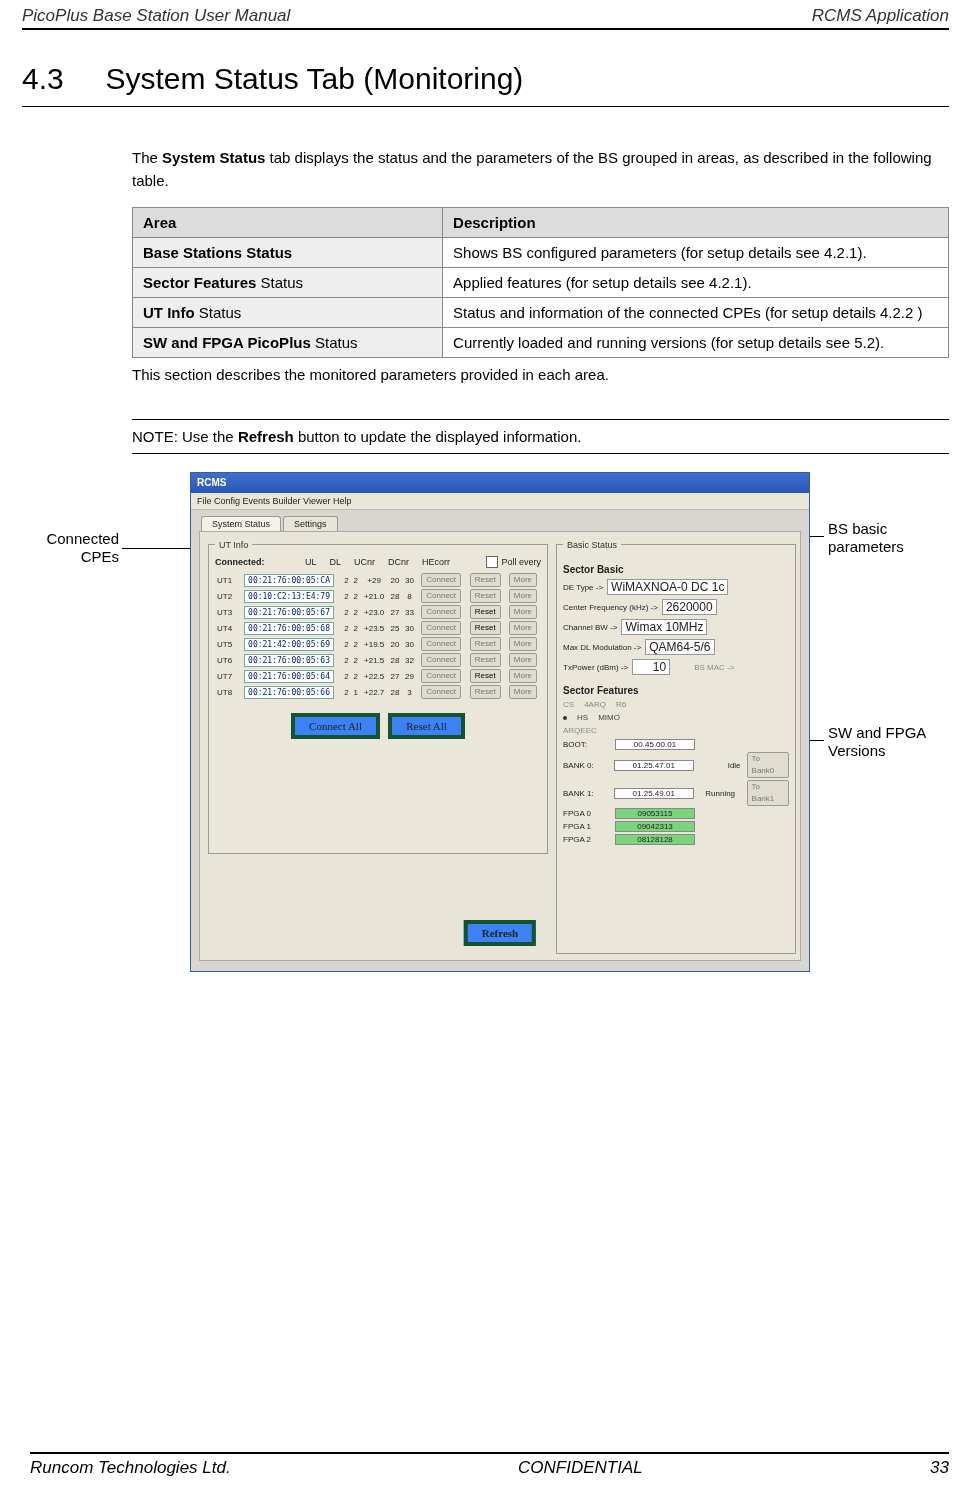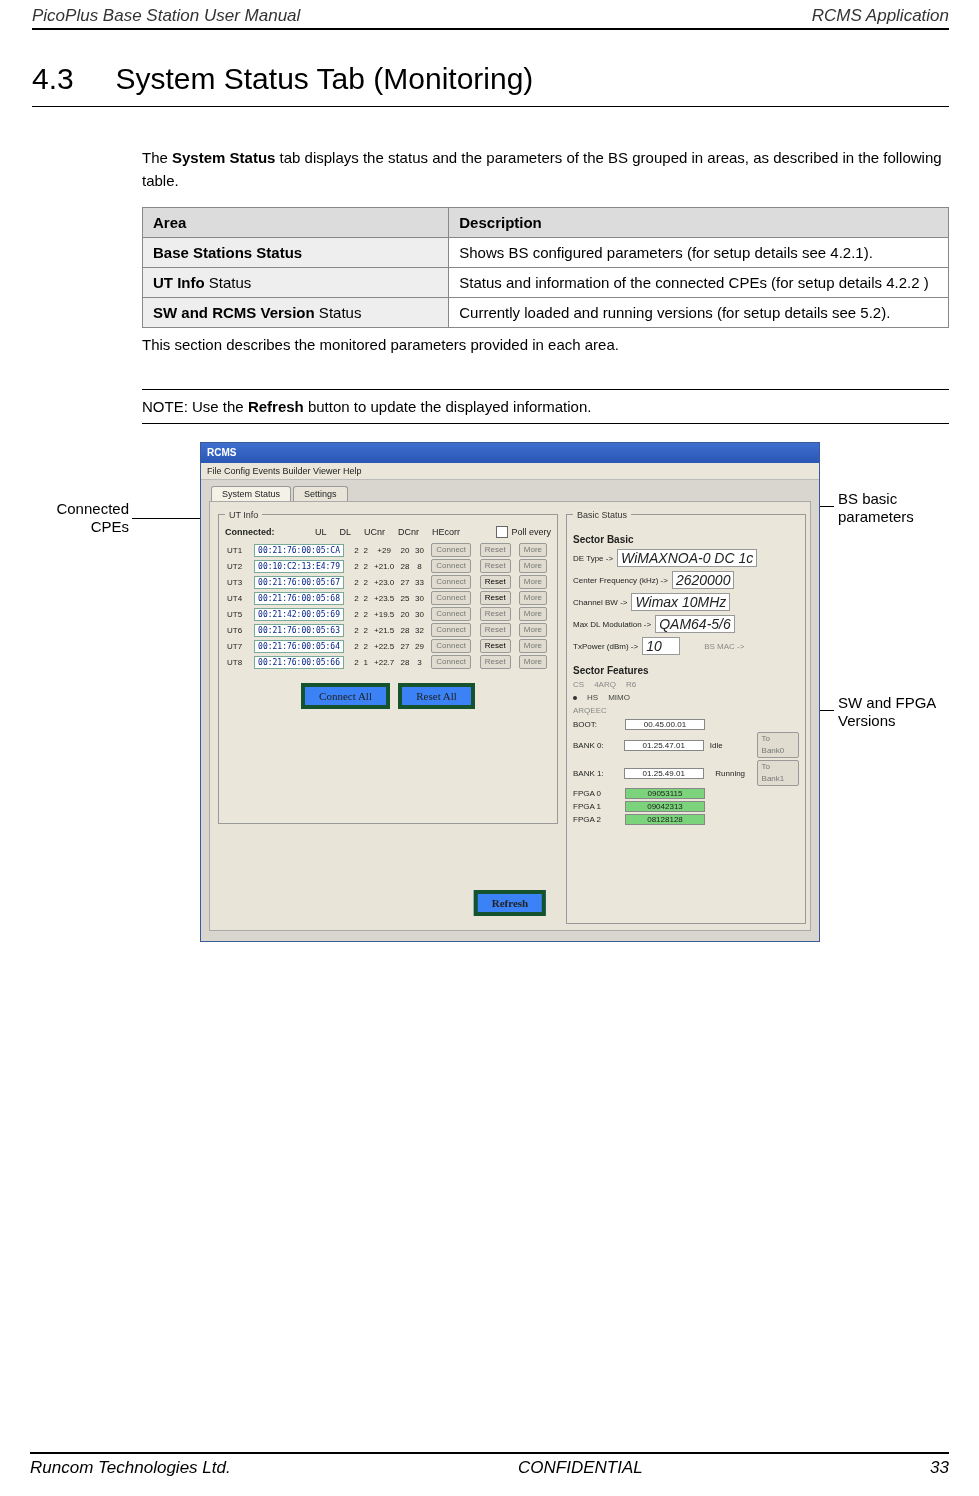--- a/index.html
+++ b/index.html
@@ -7,21 +7,21 @@
     font-family: "Times New Roman", Times, serif;
     margin: 0;
     padding: 0;
     width: 979px;
     height: 1496px;
     box-sizing: border-box;
     position: relative;
     color: #000;
   }
   .page {
-    padding: 6px 30px 30px 32px;
+    padding: 6px 30px 30px 22px;
     box-sizing: border-box;
   }
   .header {
     display: flex;
     justify-content: space-between;
     font-style: italic;
     font-family: Arial, Helvetica, sans-serif;
     font-size: 17px;
     color: #333;
     border-bottom: 2px solid #000;
@@ -158,21 +158,21 @@
   }
   .ut-table { width: 100%; border-collapse: collapse; font-size: 8px; }
   .ut-table td, .ut-table th { padding: 1px 2px; text-align: center; }
   .macbox { background:#fff; border:1px solid #7a9; padding:1px 3px; color:#028; font-family: monospace; font-size:8px; white-space:nowrap; }
   .sbtn { background:#e0ddd0; border:1px solid #999; border-radius:2px; padding:0 4px; font-size:8px; color:#777; display:inline-block; line-height:12px; }
   .sbtn.enabled { color:#000; }
   .big-btn { background:#3b82f6; border:4px solid #14532d; padding:3px 14px; font-family: Tahoma; font-size:11px; }
   .center-btn { position:absolute; left:50%; bottom:14px; transform:translateX(-50%); font-weight:bold; }
   .sector-head { font-weight:bold; font-size:10px; margin:2px 0 4px 0; }
   .param-line { font-size:8px; display:flex; gap:4px; align-items:center; margin-bottom:4px; flex-wrap:wrap;}
-  .fieldbox { background:#fff; border:1px solid #999; padding:0 3px; font-size:14px; min-width:30px; display:inline-block; text-align:left;font-style:italic;}
+  .fieldbox { background:#fff; border:1px solid #999; padding:0 3px; font-size:12px; min-width:30px; display:inline-block; text-align:right;}
   .fw-row { display:flex; font-size:8px; align-items:center; gap:6px; margin-bottom:2px; }
   .fw-row .bar { background:#fff; border:1px solid #888; min-width:70px; text-align:center; padding:0 4px; }
   .fw-row .bar.green { background:#7bd47b; }
   .callout-label {
     position: absolute;
     font-family: Arial, sans-serif;
     font-size: 15px;
     color: #000;
     line-height: 1.2;
   }
@@ -218,25 +218,29 @@
       <tbody>
           <tr>
         <th style="width:38%">Area</th>
         <th>Description</th>
       </tr>
       <tr>
         <td class="rowhead"><b>Base Stations Status</b><span></span></td>
         <td>Shows BS configured parameters (for setup details see 4.2.1).</td>
       </tr>
       <tr>
+        <td class="rowhead"><b>Sector Features</b><span> Status</span></td>
+        <td>Applied features (for setup details see 4.2.1).</td>
+      </tr>
+      <tr>
         <td class="rowhead"><b>UT Info</b><span> Status</span></td>
         <td>Status and information of the connected CPEs (for setup details 4.2.2 )</td>
       </tr>
       <tr>
-        <td class="rowhead"><b>SW and RCMS Version</b><span> Status</span></td>
+        <td class="rowhead"><b>SW and FPGA PicoPlus</b><span> Status</span></td>
         <td>Currently loaded and running versions (for setup details see 5.2).</td>
       </tr>
     </tbody>
       </table>
 
     <p class="monitored">This section describes the monitored parameters provided in each area.</p>
 
     <div class="note-block">
       <span>NOTE: Use the </span><b>Refresh</b><span> button to update the displayed information.</span>
     </div>
@@ -431,21 +435,21 @@
 
             <div id="fwRows">
                 <div class="fw-row">
                   <span style="width:46px">BOOT:</span>
                   <span class="bar ">00.45.00.01</span>
                   <span style="width:42px;text-align:center"></span>
                 </div>
                 <div class="fw-row">
                   <span style="width:46px">BANK 0:</span>
                   <span class="bar ">01.25.47.01</span>
-                  <span style="width:42px;text-align:left">Idle</span>
+                  <span style="width:42px;text-align:right">Idle</span>
                   <span class="sbtn">To Bank0</span>
                 </div>
                 <div class="fw-row">
                   <span style="width:46px">BANK 1:</span>
                   <span class="bar ">01.25.49.01</span>
                   <span style="width:42px;text-align:center">Running</span>
                   <span class="sbtn">To Bank1</span>
                 </div>
                 <div class="fw-row">
                   <span style="width:46px">FPGA 0</span>

